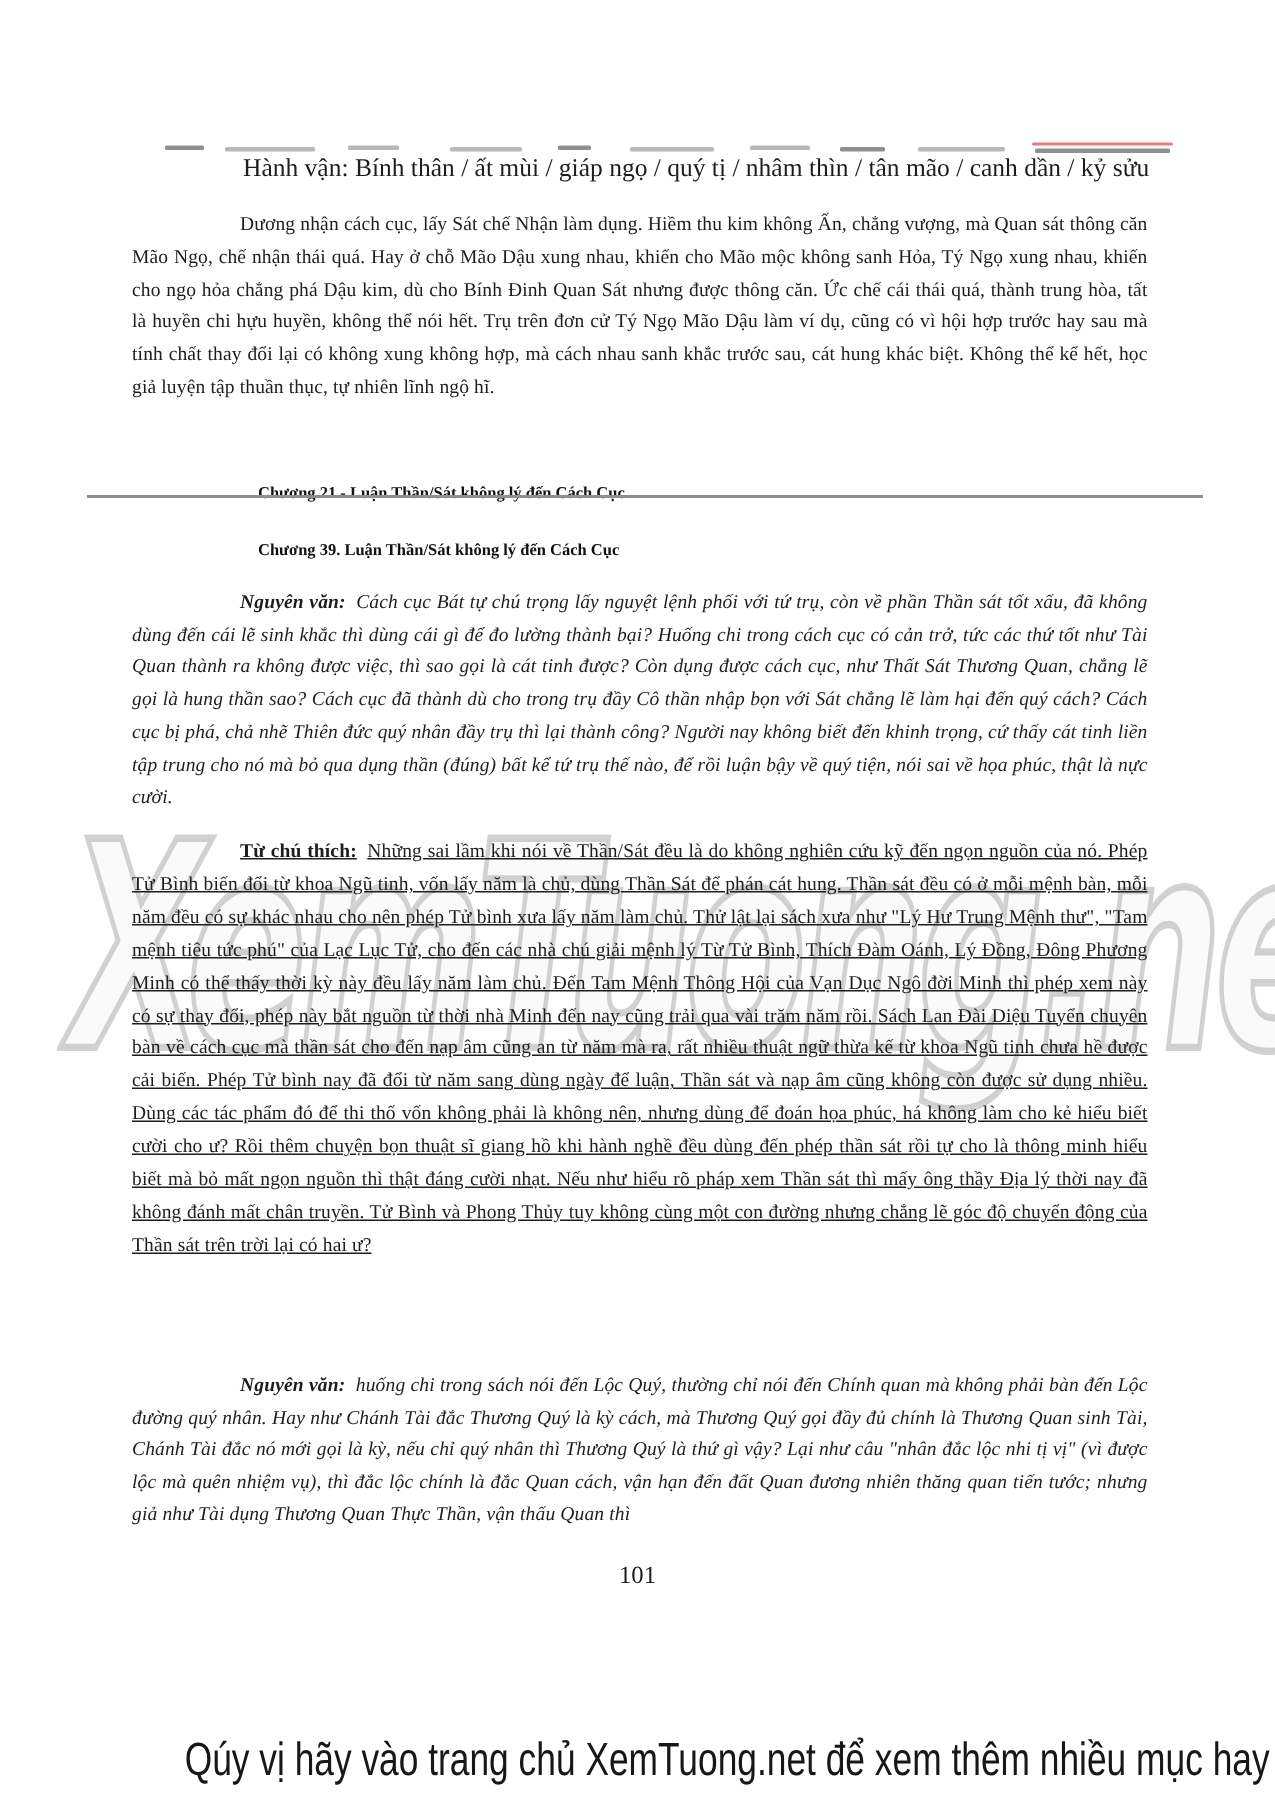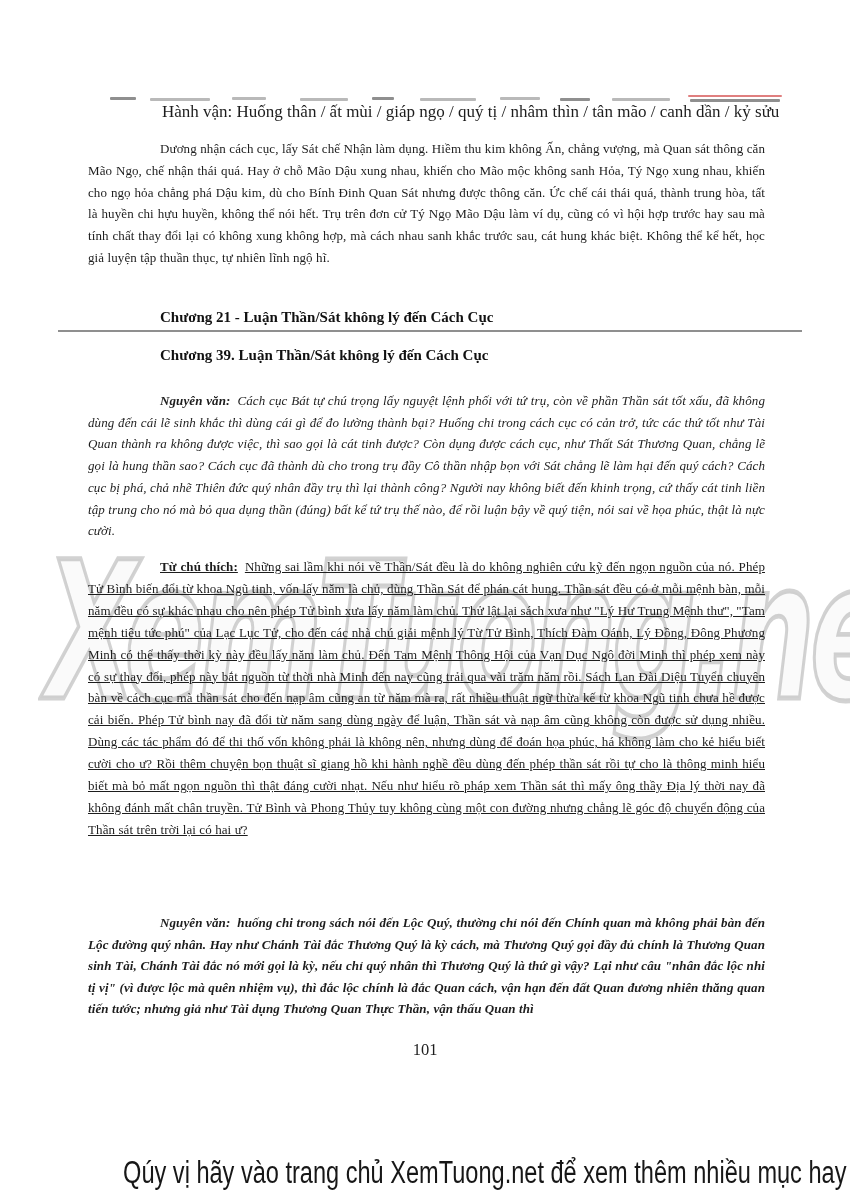--- a/index.html
+++ b/index.html
@@ -10,21 +10,21 @@
   .page{position:absolute;inset:0;}
   .block{position:absolute;left:88px;width:677px;z-index:2;}
   .para{
     margin:0;text-align:justify;font-size:13px;line-height:21.8px;
     text-indent:72px;letter-spacing:0.1px;
   }
   .italic{font-style:italic;}
   .lbl{margin-right:7px;}
   .hanhvan{font-size:17px;line-height:22px;padding-left:74px;margin:0;}
   .heading{
-    margin:0;font-size:15px;font-weight:bold;padding-left:72px;
+    margin:12px;font-size:11px;font-weight:bold;padding-left:72px;
     line-height:22px;color:#111;
   }
   .rule{
     position:absolute;left:58px;width:744px;height:0;
     border-top:2px solid #8f8f8f;z-index:2;
   }
   .watermark{
     position:absolute;left:46px;top:520px;z-index:1;white-space:nowrap;
     font-family:"DejaVu Sans", sans-serif;font-weight:bold;font-style:italic;
     font-size:118px;letter-spacing:-5px;
@@ -62,38 +62,38 @@
   <div class="artifact dark" style="left:372px;top:97px;width:22px;"></div>
   <div class="artifact" style="left:420px;top:98px;width:56px;"></div>
   <div class="artifact" style="left:500px;top:97px;width:40px;"></div>
   <div class="artifact dark" style="left:560px;top:98px;width:30px;"></div>
   <div class="artifact" style="left:612px;top:98px;width:58px;"></div>
   <div class="artifact red" style="left:688px;top:95px;width:94px;"></div>
   <div class="artifact dark" style="left:690px;top:99px;width:90px;"></div>
 
   <div class="watermark">XemTuong.net</div>
 
-  <p class="block hanhvan" style="top:101px;">Hành vận: Huống thân / ất mùi / giáp ngọ / quý tị / nhâm thìn / tân mão / canh dần / kỷ sửu</p>
+  <p class="block hanhvan" style="top:101px;">Hành vận: Bính thân / ất mùi / giáp ngọ / quý tị / nhâm thìn / tân mão / canh dần / kỷ sửu</p>
 
   <p class="block para" style="top:138px;">Dương nhận cách cục, lấy Sát chế Nhận làm dụng. Hiềm thu kim không Ấn, chẳng vượng, mà Quan sát thông căn Mão Ngọ, chế nhận thái quá. Hay ở chỗ Mão Dậu xung nhau, khiến cho Mão mộc không sanh Hỏa, Tý Ngọ xung nhau, khiến cho ngọ hỏa chẳng phá Dậu kim, dù cho Bính Đinh Quan Sát nhưng được thông căn. Ức chế cái thái quá, thành trung hòa, tất là huyền chi hựu huyền, không thể nói hết. Trụ trên đơn cử Tý Ngọ Mão Dậu làm ví dụ, cũng có vì hội hợp trước hay sau mà tính chất thay đổi lại có không xung không hợp, mà cách nhau sanh khắc trước sau, cát hung khác biệt. Không thể kể hết, học giả luyện tập thuần thục, tự nhiên lĩnh ngộ hĩ.</p>
 
   <h2 class="block heading" style="top:306px;">Chương 21 - Luận Thần/Sát không lý đến Cách Cục</h2>
   <div class="rule" style="top:330px;"></div>
 
   <h2 class="block heading" style="top:344px;">Chương 39. Luận Thần/Sát không lý đến Cách Cục</h2>
 
   <p class="block para italic" style="top:390px;line-height:21.7px;">
     <b class="lbl">Nguyên văn:</b><span>Cách cục Bát tự chú trọng lấy nguyệt lệnh phối với tứ trụ, còn về phần Thần sát tốt xấu, đã không dùng đến cái lẽ sinh khắc thì dùng cái gì để đo lường thành bại? Huống chi trong cách cục có cản trở, tức các thứ tốt như Tài Quan thành ra không được việc, thì sao gọi là cát tinh được? Còn dụng được cách cục, như Thất Sát Thương Quan, chẳng lẽ gọi là hung thần sao? Cách cục đã thành dù cho trong trụ đầy Cô thần nhập bọn với Sát chẳng lẽ làm hại đến quý cách? Cách cục bị phá, chả nhẽ Thiên đức quý nhân đầy trụ thì lại thành công? Người nay không biết đến khinh trọng, cứ thấy cát tinh liền tập trung cho nó mà bỏ qua dụng thần (đúng) bất kể tứ trụ thế nào, để rồi luận bậy về quý tiện, nói sai về họa phúc, thật là nực cười.</span>
   </p>
 
   <p class="block para" style="top:556px;line-height:21.9px;text-decoration:underline;">
     <b class="lbl">Từ chú thích:</b><span>Những sai lầm khi nói về Thần/Sát đều là do không nghiên cứu kỹ đến ngọn nguồn của nó. Phép Tử Bình biến đổi từ khoa Ngũ tinh, vốn lấy năm là chủ, dùng Thần Sát để phán cát hung. Thần sát đều có ở mỗi mệnh bàn, mỗi năm đều có sự khác nhau cho nên phép Tử bình xưa lấy năm làm chủ. Thử lật lại sách xưa như "Lý Hư Trung Mệnh thư", "Tam mệnh tiêu tức phú" của Lạc Lục Tử, cho đến các nhà chú giải mệnh lý Từ Tử Bình, Thích Đàm Oánh, Lý Đồng, Đông Phương Minh có thể thấy thời kỳ này đều lấy năm làm chủ. Đến Tam Mệnh Thông Hội của Vạn Dục Ngô đời Minh thì phép xem này có sự thay đổi, phép này bắt nguồn từ thời nhà Minh đến nay cũng trải qua vài trăm năm rồi. Sách Lan Đài Diệu Tuyển chuyên bàn về cách cục mà thần sát cho đến nạp âm cũng an từ năm mà ra, rất nhiều thuật ngữ thừa kế từ khoa Ngũ tinh chưa hề được cải biến. Phép Tử bình nay đã đổi từ năm sang dùng ngày để luận, Thần sát và nạp âm cũng không còn được sử dụng nhiều. Dùng các tác phẩm đó để thi thố vốn không phải là không nên, nhưng dùng để đoán họa phúc, há không làm cho kẻ hiểu biết cười cho ư? Rồi thêm chuyện bọn thuật sĩ giang hồ khi hành nghề đều dùng đến phép thần sát rồi tự cho là thông minh hiểu biết mà bỏ mất ngọn nguồn thì thật đáng cười nhạt. Nếu như hiểu rõ pháp xem Thần sát thì mấy ông thầy Địa lý thời nay đã không đánh mất chân truyền. Tử Bình và Phong Thủy tuy không cùng một con đường nhưng chẳng lẽ góc độ chuyển động của Thần sát trên trời lại có hai ư?</span>
   </p>
 
-  <p class="block para italic" style="top:912px;line-height:21.6px;font-weight:bold;">
+  <p class="block para italic" style="top:912px;line-height:21.6px;">
     <b class="lbl">Nguyên văn:</b><span>huống chi trong sách nói đến Lộc Quý, thường chỉ nói đến Chính quan mà không phải bàn đến Lộc đường quý nhân. Hay như Chánh Tài đắc Thương Quý là kỳ cách, mà Thương Quý gọi đầy đủ chính là Thương Quan sinh Tài, Chánh Tài đắc nó mới gọi là kỳ, nếu chỉ quý nhân thì Thương Quý là thứ gì vậy? Lại như câu "nhân đắc lộc nhi tị vị" (vì được lộc mà quên nhiệm vụ), thì đắc lộc chính là đắc Quan cách, vận hạn đến đất Quan đương nhiên thăng quan tiến tước; nhưng giả như Tài dụng Thương Quan Thực Thần, vận thấu Quan thì</span>
   </p>
 
   <div class="pagenum">101</div>
 
   <div class="footer">
     <span class="footer-inner">Qúy vị hãy vào trang chủ XemTuong.net để xem thêm nhiều mục hay khác</span>
   </div>
 
 </div>

